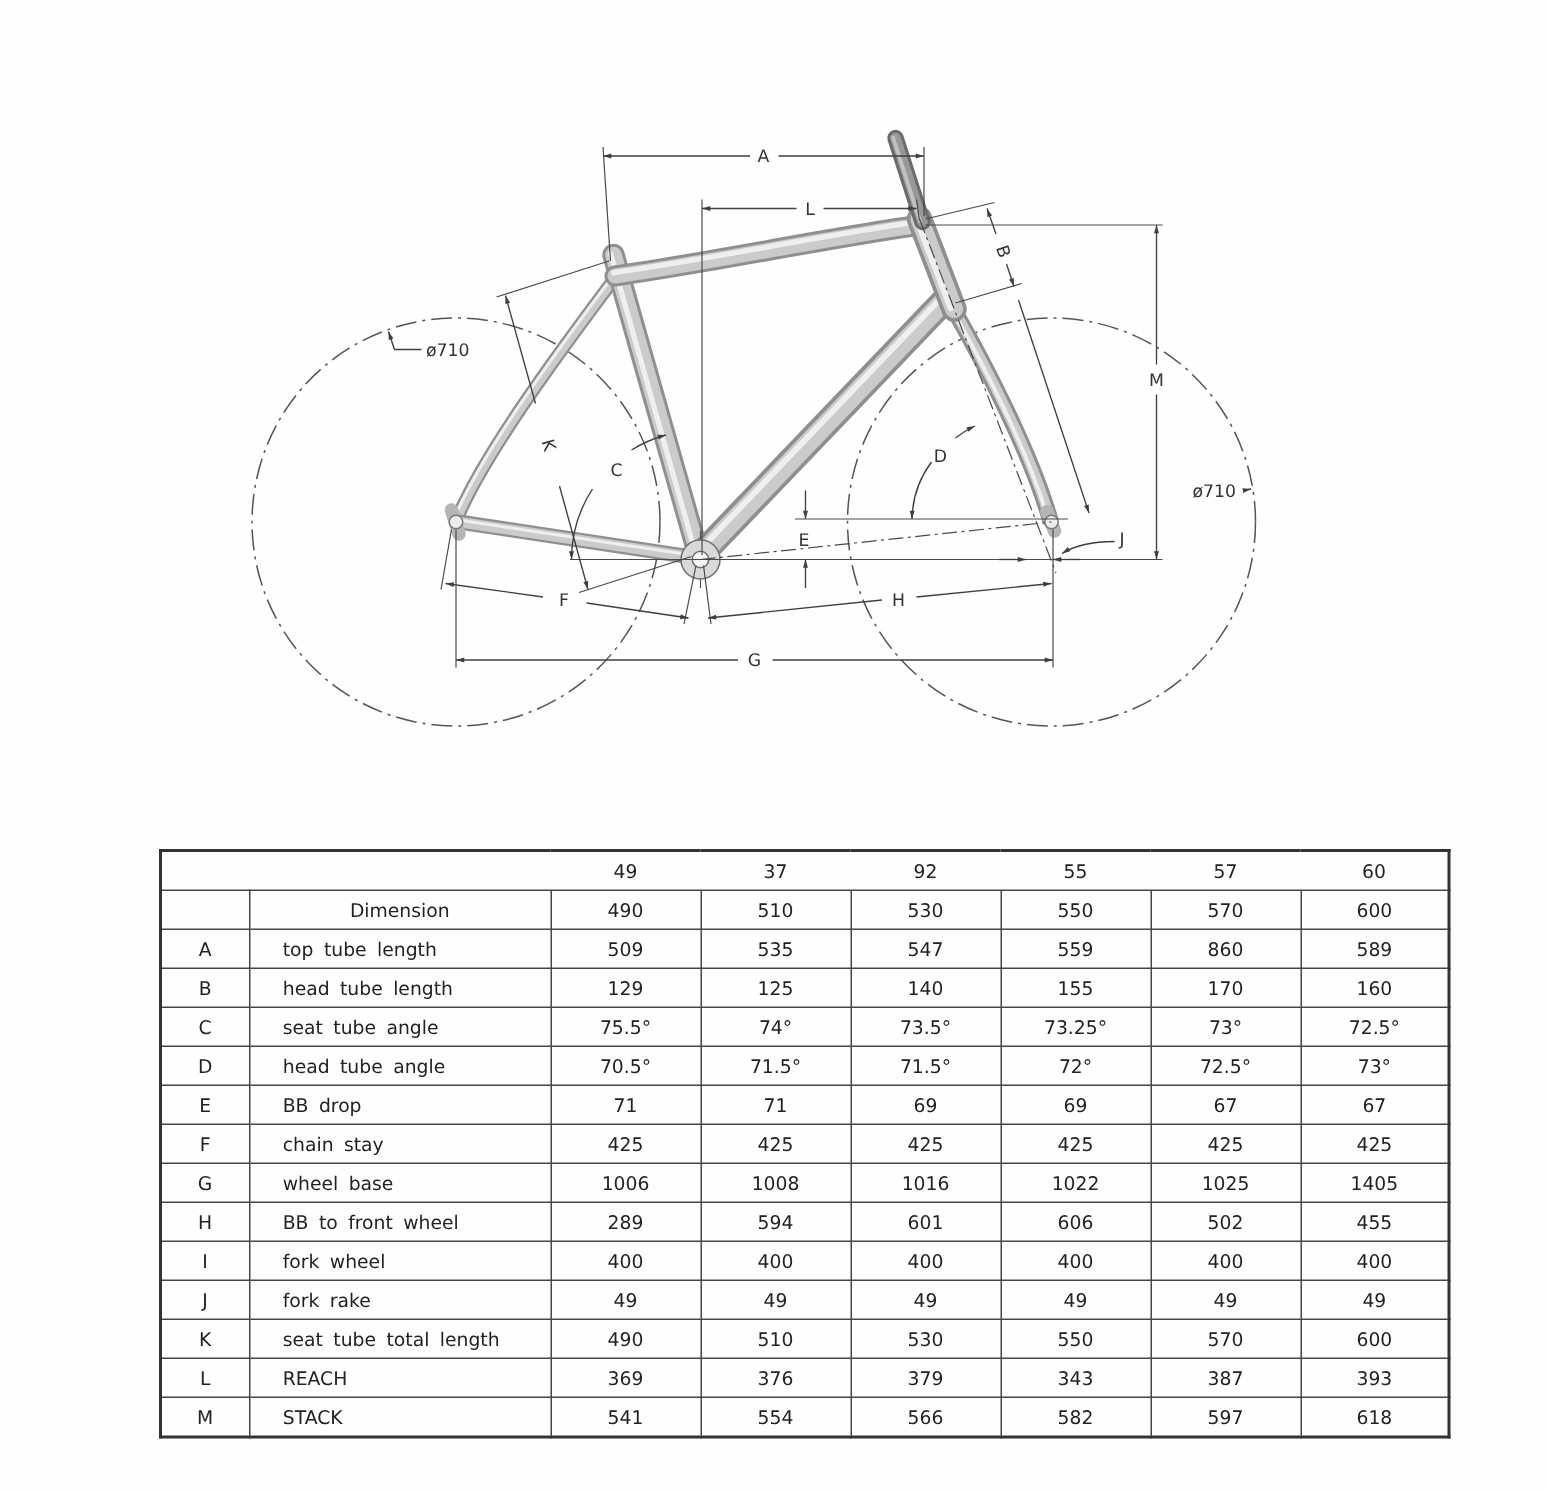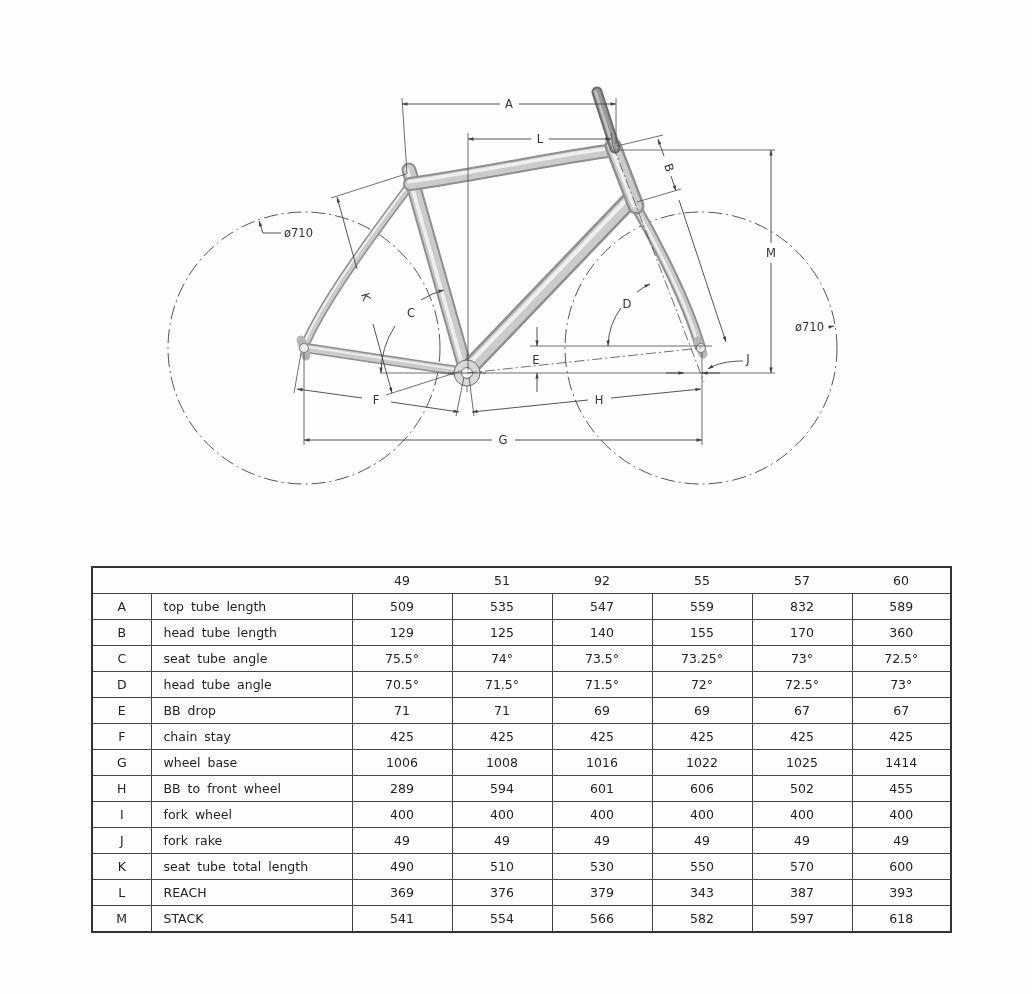--- a/index.html
+++ b/index.html
@@ -7,27 +7,27 @@
           font-family:"DejaVu Sans",sans-serif;}
   svg text{font-family:"DejaVu Sans",sans-serif;font-size:11.5px;fill:#333;}
   .dimln{stroke:#3f3f3f;stroke-width:0.9;fill:none;}
   .extln{stroke:#4a4a4a;stroke-width:0.8;fill:none;}
   .axis{stroke:#4a4a4a;stroke-width:0.8;fill:none;stroke-dasharray:10 3 2 3;}
   .wheel{stroke:#555;stroke-width:1;fill:none;stroke-dasharray:14 4 2 4;}
   .t-out{stroke:#8f8f8f;fill:none;stroke-linecap:round;}
   .t-mid{stroke:#cbcbcb;fill:none;stroke-linecap:round;}
   .t-hi{stroke:#efefef;fill:none;stroke-linecap:round;}
   
-  .geo-table{position:absolute;left:91px;top:566px;border-collapse:collapse;
+  .geo-table{position:absolute;left:106px;top:566px;border-collapse:collapse;
              table-layout:fixed;width:859px;color:#222;}
   .geo-table td{border:1px solid #454545;height:25px;padding:0;font-size:12.5px;
                 line-height:25px;text-align:center;white-space:nowrap;overflow:hidden;}
   .geo-table{border:2px solid #333;}
   .geo-table tr.r-sizes td{border-left:none;border-right:none;height:24px;}
-  .geo-table td.c-name{text-align:left;padding-left:12px;word-spacing:3px;}
+  .geo-table td.c-name{text-align:left;padding-left:22px;word-spacing:3px;}
   .geo-table td.c-dim{text-align:center;word-spacing:2px;}
 </style>
 </head>
 <body>
 
 <div class="canvas">
 
 <svg width="1032" height="540" viewBox="0 0 1032 540" style="position:absolute;left:0;top:0;">
   <defs>
     <marker id="ar" viewBox="0 0 10 10" refX="10" refY="5" markerWidth="9" markerHeight="5.5" markerUnits="userSpaceOnUse" orient="auto-start-reverse">
@@ -202,45 +202,55 @@
         <col style="width:100px">
         <col style="width:100px">
     <col style="width:100px">
         <col style="width:100px">
         <col style="width:99px">
   </colgroup>
   <tbody id="geo-tbody">
         <tr class="r-sizes">
           <td colspan="2"></td>
           <td>49</td>
-          <td>51</td>
+          <td>37</td>
           <td>92</td>
           <td>55</td>
           <td>57</td>
           <td>60</td>
+        </tr>
+        <tr>
+          <td></td>
+          <td class="c-dim">Dimension</td>
+          <td>490</td>
+          <td>510</td>
+          <td>530</td>
+          <td>550</td>
+          <td>570</td>
+          <td>600</td>
         </tr>
         <tr>
           <td>A</td>
           <td class="c-name">top tube length</td>
           <td>509</td>
           <td>535</td>
           <td>547</td>
           <td>559</td>
-          <td>832</td>
+          <td>860</td>
           <td>589</td>
         </tr>
         <tr>
           <td>B</td>
           <td class="c-name">head tube length</td>
           <td>129</td>
           <td>125</td>
           <td>140</td>
           <td>155</td>
           <td>170</td>
-          <td>360</td>
+          <td>160</td>
         </tr>
         <tr>
           <td>C</td>
           <td class="c-name">seat tube angle</td>
           <td>75.5°</td>
           <td>74°</td>
           <td>73.5°</td>
           <td>73.25°</td>
           <td>73°</td>
           <td>72.5°</td>
@@ -276,21 +286,21 @@
           <td>425</td>
         </tr>
         <tr>
           <td>G</td>
           <td class="c-name">wheel base</td>
           <td>1006</td>
           <td>1008</td>
           <td>1016</td>
           <td>1022</td>
           <td>1025</td>
-          <td>1414</td>
+          <td>1405</td>
         </tr>
         <tr>
           <td>H</td>
           <td class="c-name">BB to front wheel</td>
           <td>289</td>
           <td>594</td>
           <td>601</td>
           <td>606</td>
           <td>502</td>
           <td>455</td>

